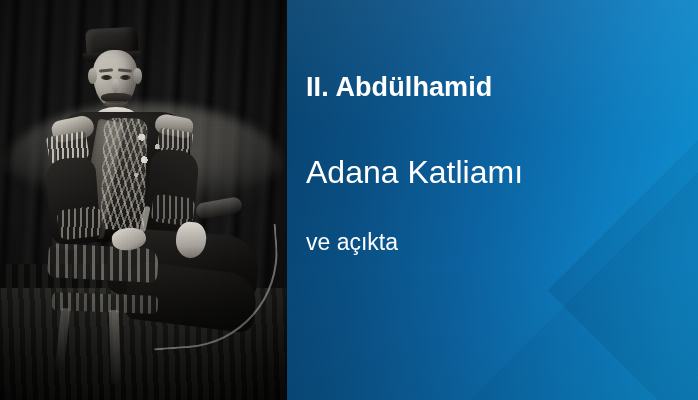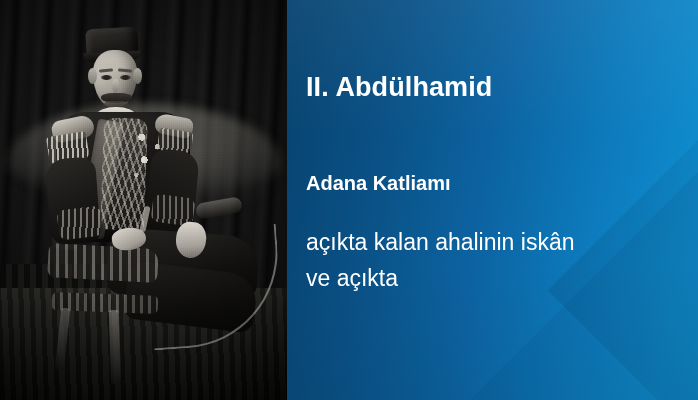--- a/index.html
+++ b/index.html
@@ -423,23 +423,23 @@
     top: 74px; left: 0;
     font-size: 27px;
     font-weight: bold;
     color: #ffffff;
     letter-spacing: .1px;
     line-height: 1;
     white-space: nowrap;
   }
   .subtitle {
     position: absolute;
-    top: 173px; left: 0;
-    font-size: 20px;
-    font-weight: bold;
+    top: 156px; left: 0;
+    font-size: 32px;
+    font-weight: normal;
     color: #ffffff;
     line-height: 1;
     white-space: nowrap;
   }
   .body-text {
     position: absolute;
     top: 224px; left: 0;
     width: 380px;
     font-size: 23px;
     font-weight: normal;
@@ -547,20 +547,19 @@
     <div class="sheen"></div>
     <div class="wedge2"></div>
     <div class="wedge"></div>
 
     <div id="text-block">
       <div class="title">II. Abdülhamid</div>
 
       <div class="subtitle">Adana Katliamı</div>
 
       <div class="body-text">
-        <span class="ln">açıkta kalan ahalinin iskân</span>
         <span class="ln">ve açıkta</span>
       </div>
     </div>
 
   </div>
 
 </div>
 
 </body></html>

